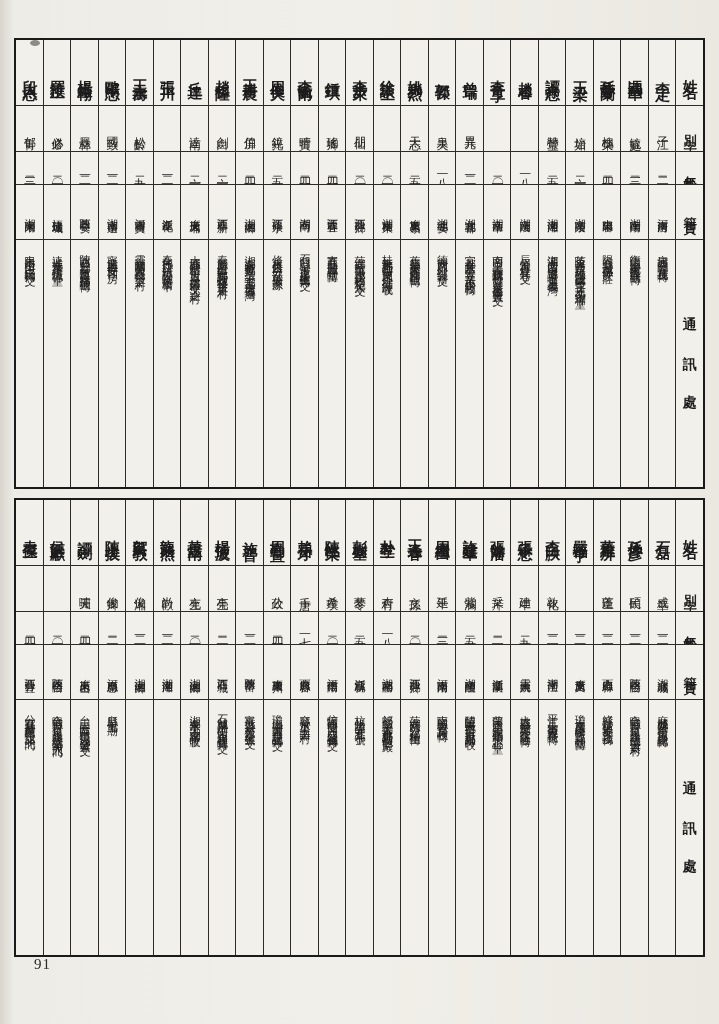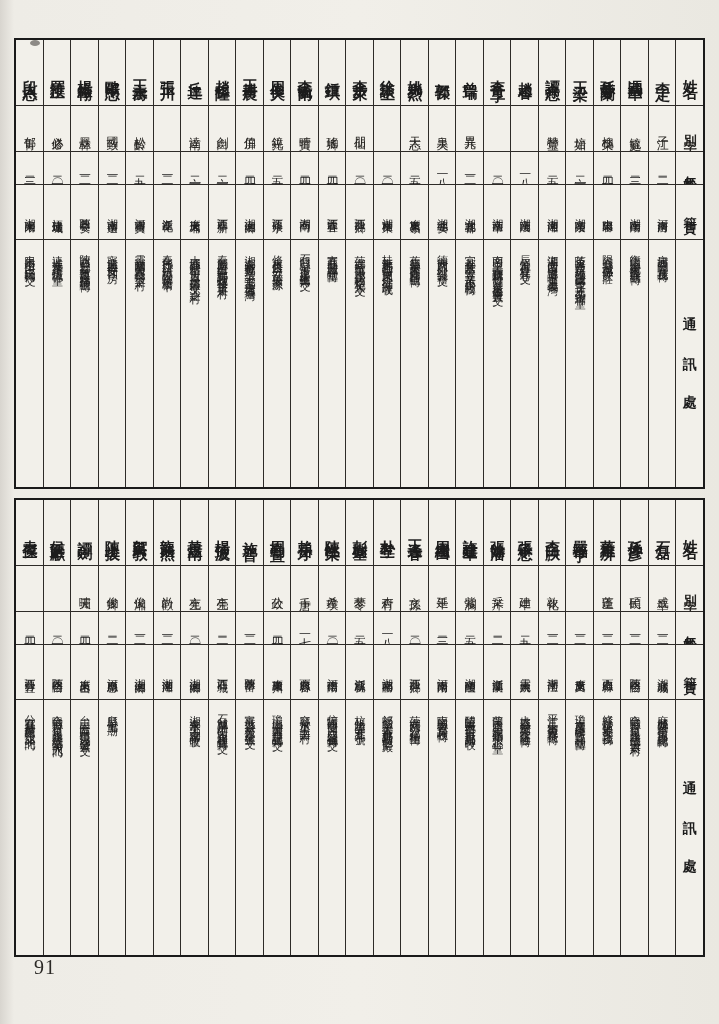--- a/index.html
+++ b/index.html
@@ -28,21 +28,21 @@
   .c-zi{height:46px;font-size:12px;letter-spacing:2px;color:#24221f;}
   .c-age{height:33px;font-size:12px;letter-spacing:1px;}
   .c-native{height:55px;font-size:11px;letter-spacing:1px;}
   .c-addr{flex:1 1 auto;border-bottom:none;font-size:11px;line-height:13px;letter-spacing:2.5px;justify-content:flex-start;padding:6px 1px;}
   .header-col .cell{font-weight:700;}
   .header-col .c-name{font-size:15px;letter-spacing:6px;}
   .header-col .c-zi{font-size:13px;letter-spacing:5px;}
   .header-col .c-age{font-size:13px;letter-spacing:2px;}
   .header-col .c-native{font-size:13px;letter-spacing:5px;}
   .header-col .c-addr{font-size:14px;letter-spacing:40px;justify-content:center;padding:10px 1px;}
-  .page-number{position:absolute;left:34px;top:956px;font-size:20px;color:#2b2926;letter-spacing:1px;}
+  .page-number{position:absolute;left:34px;top:956px;font-size:15px;color:#2b2926;letter-spacing:1px;}
   .smudge{position:absolute;background:#3a3733;border-radius:50%;opacity:.55;}
 </style>
 </head>
 <body>
 
 <div class="page">
   <div class="dir-table" id="table-top">
       <div class="col header-col">
         <div class="cell c-name">姓名</div>
         <div class="cell c-zi">別字</div>

